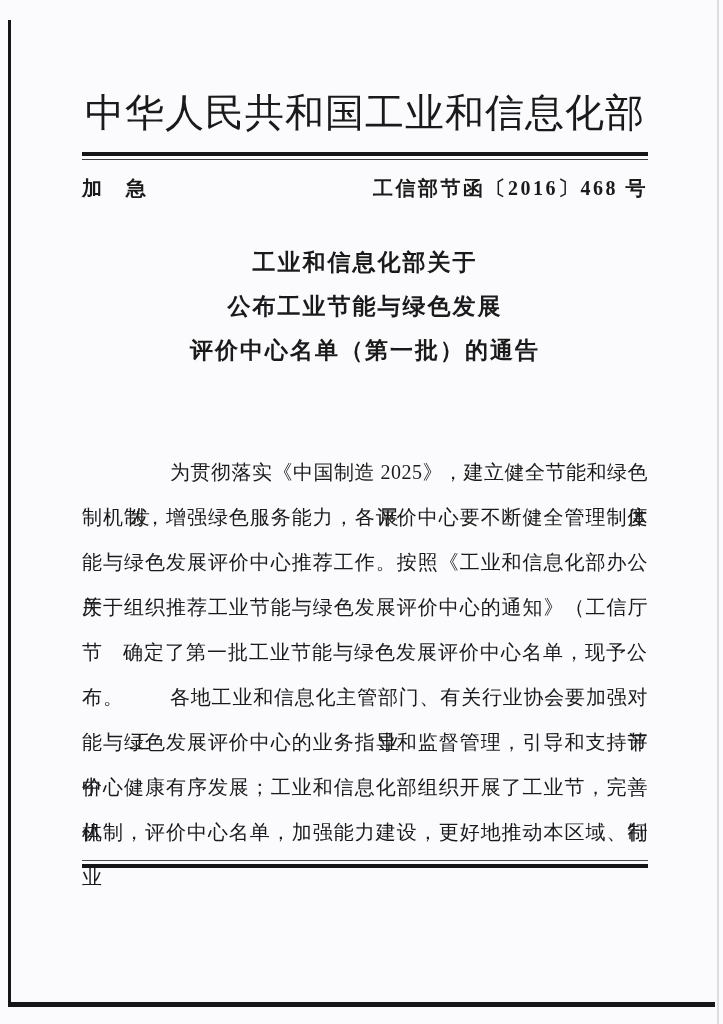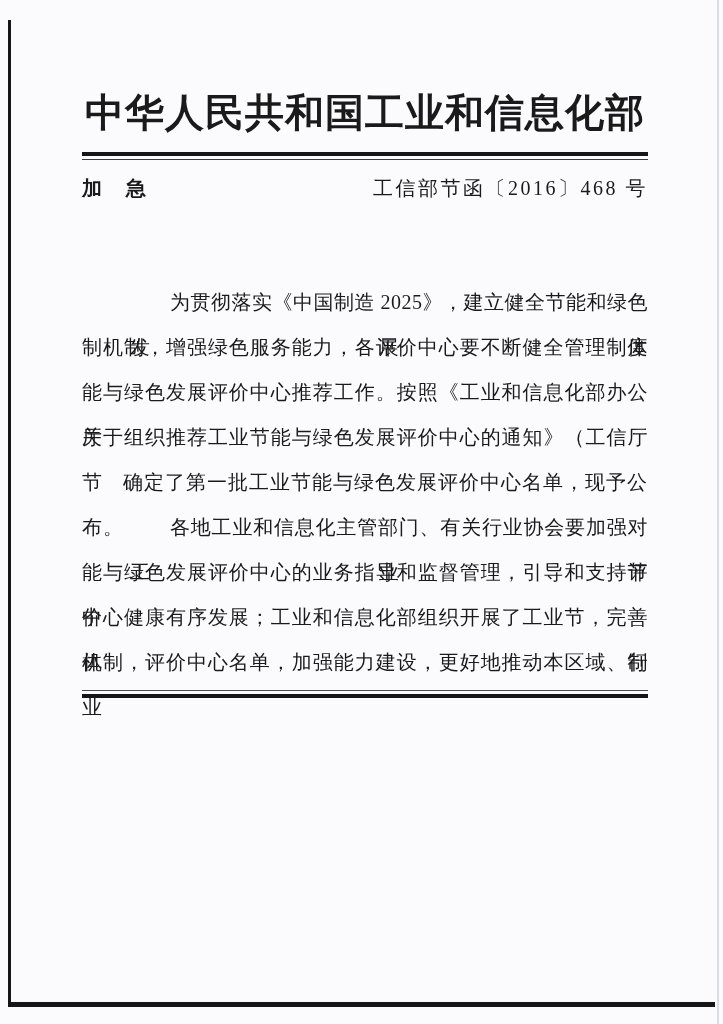--- a/index.html
+++ b/index.html
@@ -9,33 +9,33 @@
     font-family:"Liberation Serif","DejaVu Serif",serif;
   }
   
   .edge-left   { position:absolute; left:8px;  top:20px; width:3px; height:986px; background:#161616; }
   .edge-bottom { position:absolute; left:8px;  bottom:17px; width:707px; height:5px; background:#161616; }
   .edge-right  { position:absolute; right:4px; top:0; width:2px; height:100%; background:#dadee3; }
 
   .content { position:absolute; left:82px; top:0; width:566px; }
 
   .masthead {
-    margin:88px 0 0 0; font-size:39px; font-weight:700; line-height:50px;
+    margin:88px 0 0 0; font-size:39px; font-weight:400; line-height:50px;
     text-align:center; letter-spacing:1px; white-space:nowrap;
   }
   .masthead-rule {
     margin-top:14px; height:3px;
     border-top:4px solid #151515; border-bottom:1px solid #3a3a3a;
   }
   .meta-row {
     margin-top:15px; height:28px; display:flex;
     justify-content:space-between; align-items:baseline; font-size:20px;text-align:right;
   }
   .urgency    { font-weight:700; letter-spacing:2px; }
-  .doc-number { font-weight:400; letter-spacing:2.5px; }
+  .doc-number { font-weight:700; letter-spacing:2.5px; }
 
   .title-block { margin-top:38px; }
   .title-line  {
     font-size:23px; font-weight:700; line-height:44px;
     text-align:center; letter-spacing:2px;
   }
 
   .body-block { margin-top:77px; }
   .line {
     font-size:20px; line-height:45px; height:45px;
@@ -62,20 +62,25 @@
 
     <div class="masthead">中华人民共和国工业和信息化部</div>
 
     <div class="masthead-rule"></div>
 
     <div class="meta-row">
       <span class="urgency">加　急</span>
       <span class="doc-number">工信部节函〔2016〕468 号</span>
     </div>
 
+    <div class="title-block">
+      <div class="title-line">工业和信息化部关于</div>
+      <div class="title-line">公布工业节能与绿色发展</div>
+      <div class="title-line">评价中心名单（第一批）的通告</div>
+    </div>
 
     <div class="body-block">
       <div class="line indent">为贯彻落实《中国制造 2025》，建立健全节能和绿色发展体</div>
       <div class="line">制机制，增强绿色服务能力，各评价中心要不断健全管理制度</div>
       <div class="line">能与绿色发展评价中心推荐工作。按照《工业和信息化部办公厅</div>
       <div class="line">关于组织推荐工业节能与绿色发展评价中心的通知》（工信厅节</div>
       <div class="line no-just">确定了第一批工业节能与绿色发展评价中心名单，现予公布。</div>
 
       <div class="line indent">各地工业和信息化主管部门、有关行业协会要加强对工业节</div>
       <div class="line">能与绿色发展评价中心的业务指导和监督管理，引导和支持评价</div>

